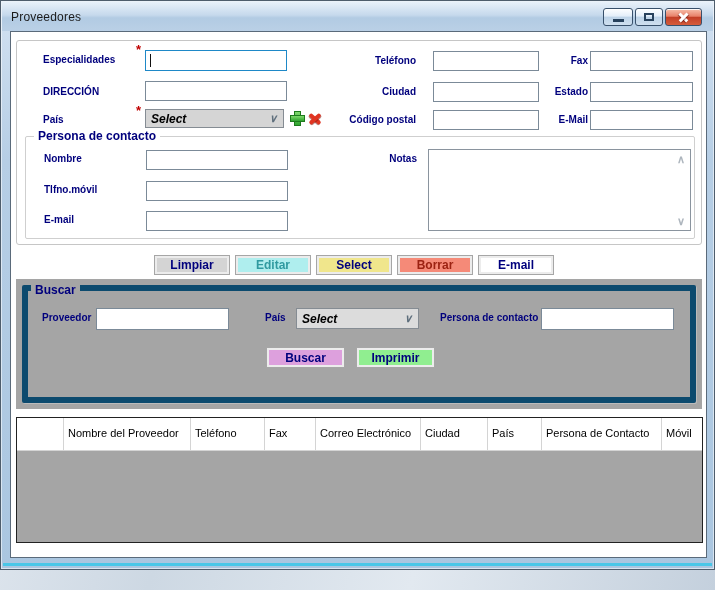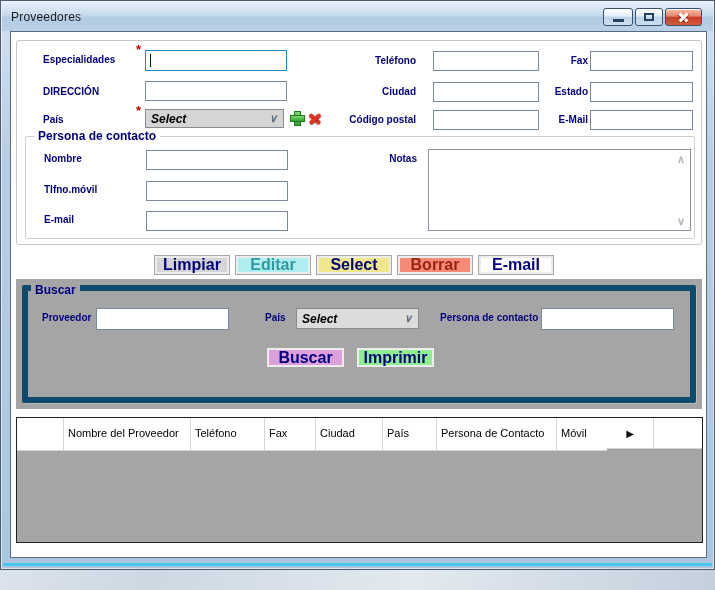--- a/index.html
+++ b/index.html
@@ -60,21 +60,21 @@
   .caret { position:absolute; left:4px; top:3px; width:1px; height:13px; background:#101010; }
   .dd { position:absolute; background:#d5d5d5; border:1px solid #858c93; display:flex; align-items:center; cursor:default;font-style:italic; }
   .dd .ddtxt { flex:1; font-size:12px; font-weight:bold; color:#000; padding-left:5px; }
   .dd .ddchev { font-size:11px; color:#5f6f7d; padding-right:6px; font-weight:bold; }
   .dd.light { background:#dcdcdc; }
   .panelbox { position:absolute; border:1px solid #c6c6c6; border-radius:3px; background:#fff; }
   .fieldset { position:absolute; border:1px solid #cfcfcf; border-radius:2px; }
   .legend { position:absolute; top:-8px; left:8px; background:#fff; padding:0 4px; font-size:12px; font-weight:bold; color:#00007d; }
   .btn {
     position:absolute; border:1px solid #a6a6a6; box-shadow:inset 0 0 0 2px #ececec;
-    font-family:"Liberation Sans",sans-serif; font-size:16px; font-weight:bold; color:#00007d;
+    font-family:"Liberation Sans",sans-serif; font-size:12px; font-weight:bold; color:#00007d;
     display:flex; align-items:center; justify-content:center; cursor:default;
   }
   
   .plus { position:absolute; width:15px; height:15px; }
   .plus::before { content:""; position:absolute; left:5px; top:1px; width:5px; height:13px; background:linear-gradient(180deg,#7fd96d,#2fa32f); box-shadow:0 0 0 1px #1d7a1d; }
   .plus::after  { content:""; position:absolute; left:1px; top:5px; width:13px; height:5px; background:linear-gradient(180deg,#7fd96d,#2fa32f); box-shadow:0 0 0 1px #1d7a1d; }
   .redx { position:absolute; width:16px; height:15px; }
   .redx::before,.redx::after {
     content:""; position:absolute; left:1px; top:6px; width:14px; height:4px; background:#e03522;
     border-radius:2px; box-shadow:0 1px 0 rgba(120,20,10,.5);
@@ -199,20 +199,21 @@
         <div class="btn" style="left:328px; top:56px; width:79px; height:21px; background:#90ee90;">Imprimir</div>
       </div>
     </div>
 
     <div class="grid" style="left:5px; top:385px; width:687px; height:126px;">
       <div class="g-row g-head">
         <div class="gcell gc0"></div>
         <div class="gcell gc1">Nombre del Proveedor</div>
         <div class="gcell gc2">Teléfono</div>
         <div class="gcell gc3">Fax</div>
+        <div class="gcell gc4">Correo Electrónico</div>
         <div class="gcell gc5">Ciudad</div>
         <div class="gcell gc6">País</div>
         <div class="gcell gc7">Persona de Contacto</div>
         <div class="gcell gc8">Móvil</div>
       </div>
       <div class="g-row g-data">
         <div class="gcell gc0">
             <span class="rowmark">▶</span>
           </div>
         <div class="gcell gc2"></div>

